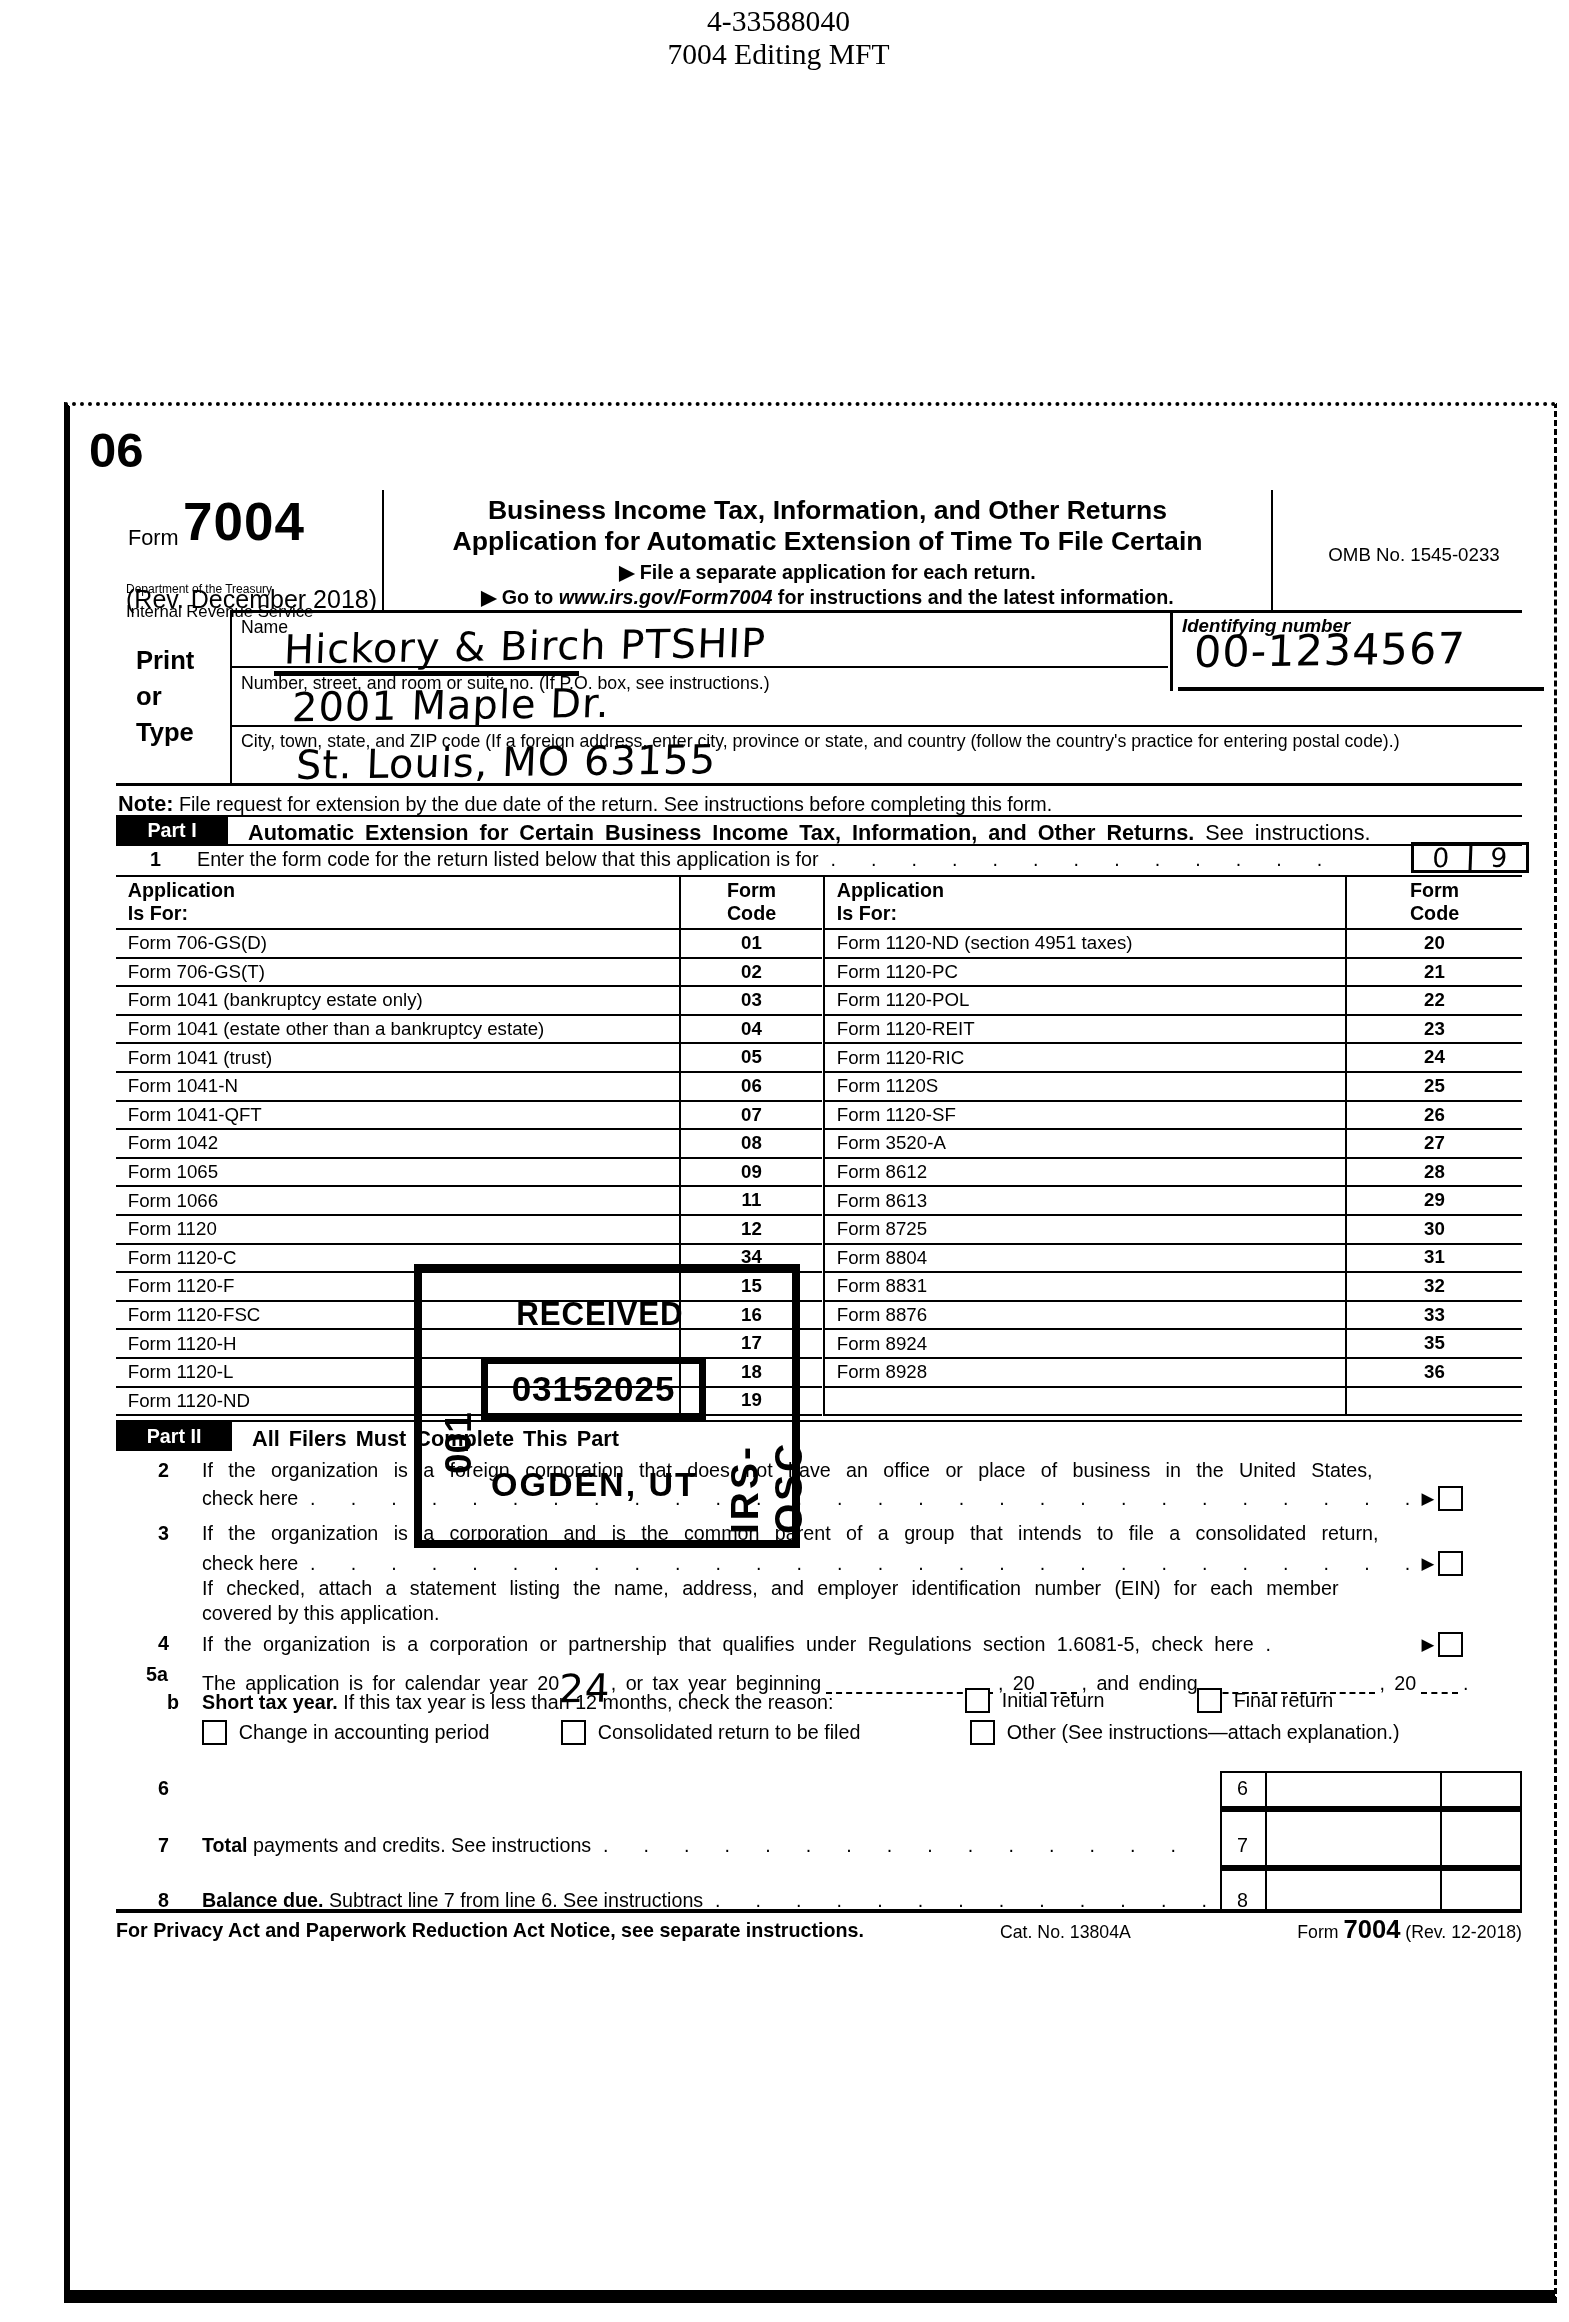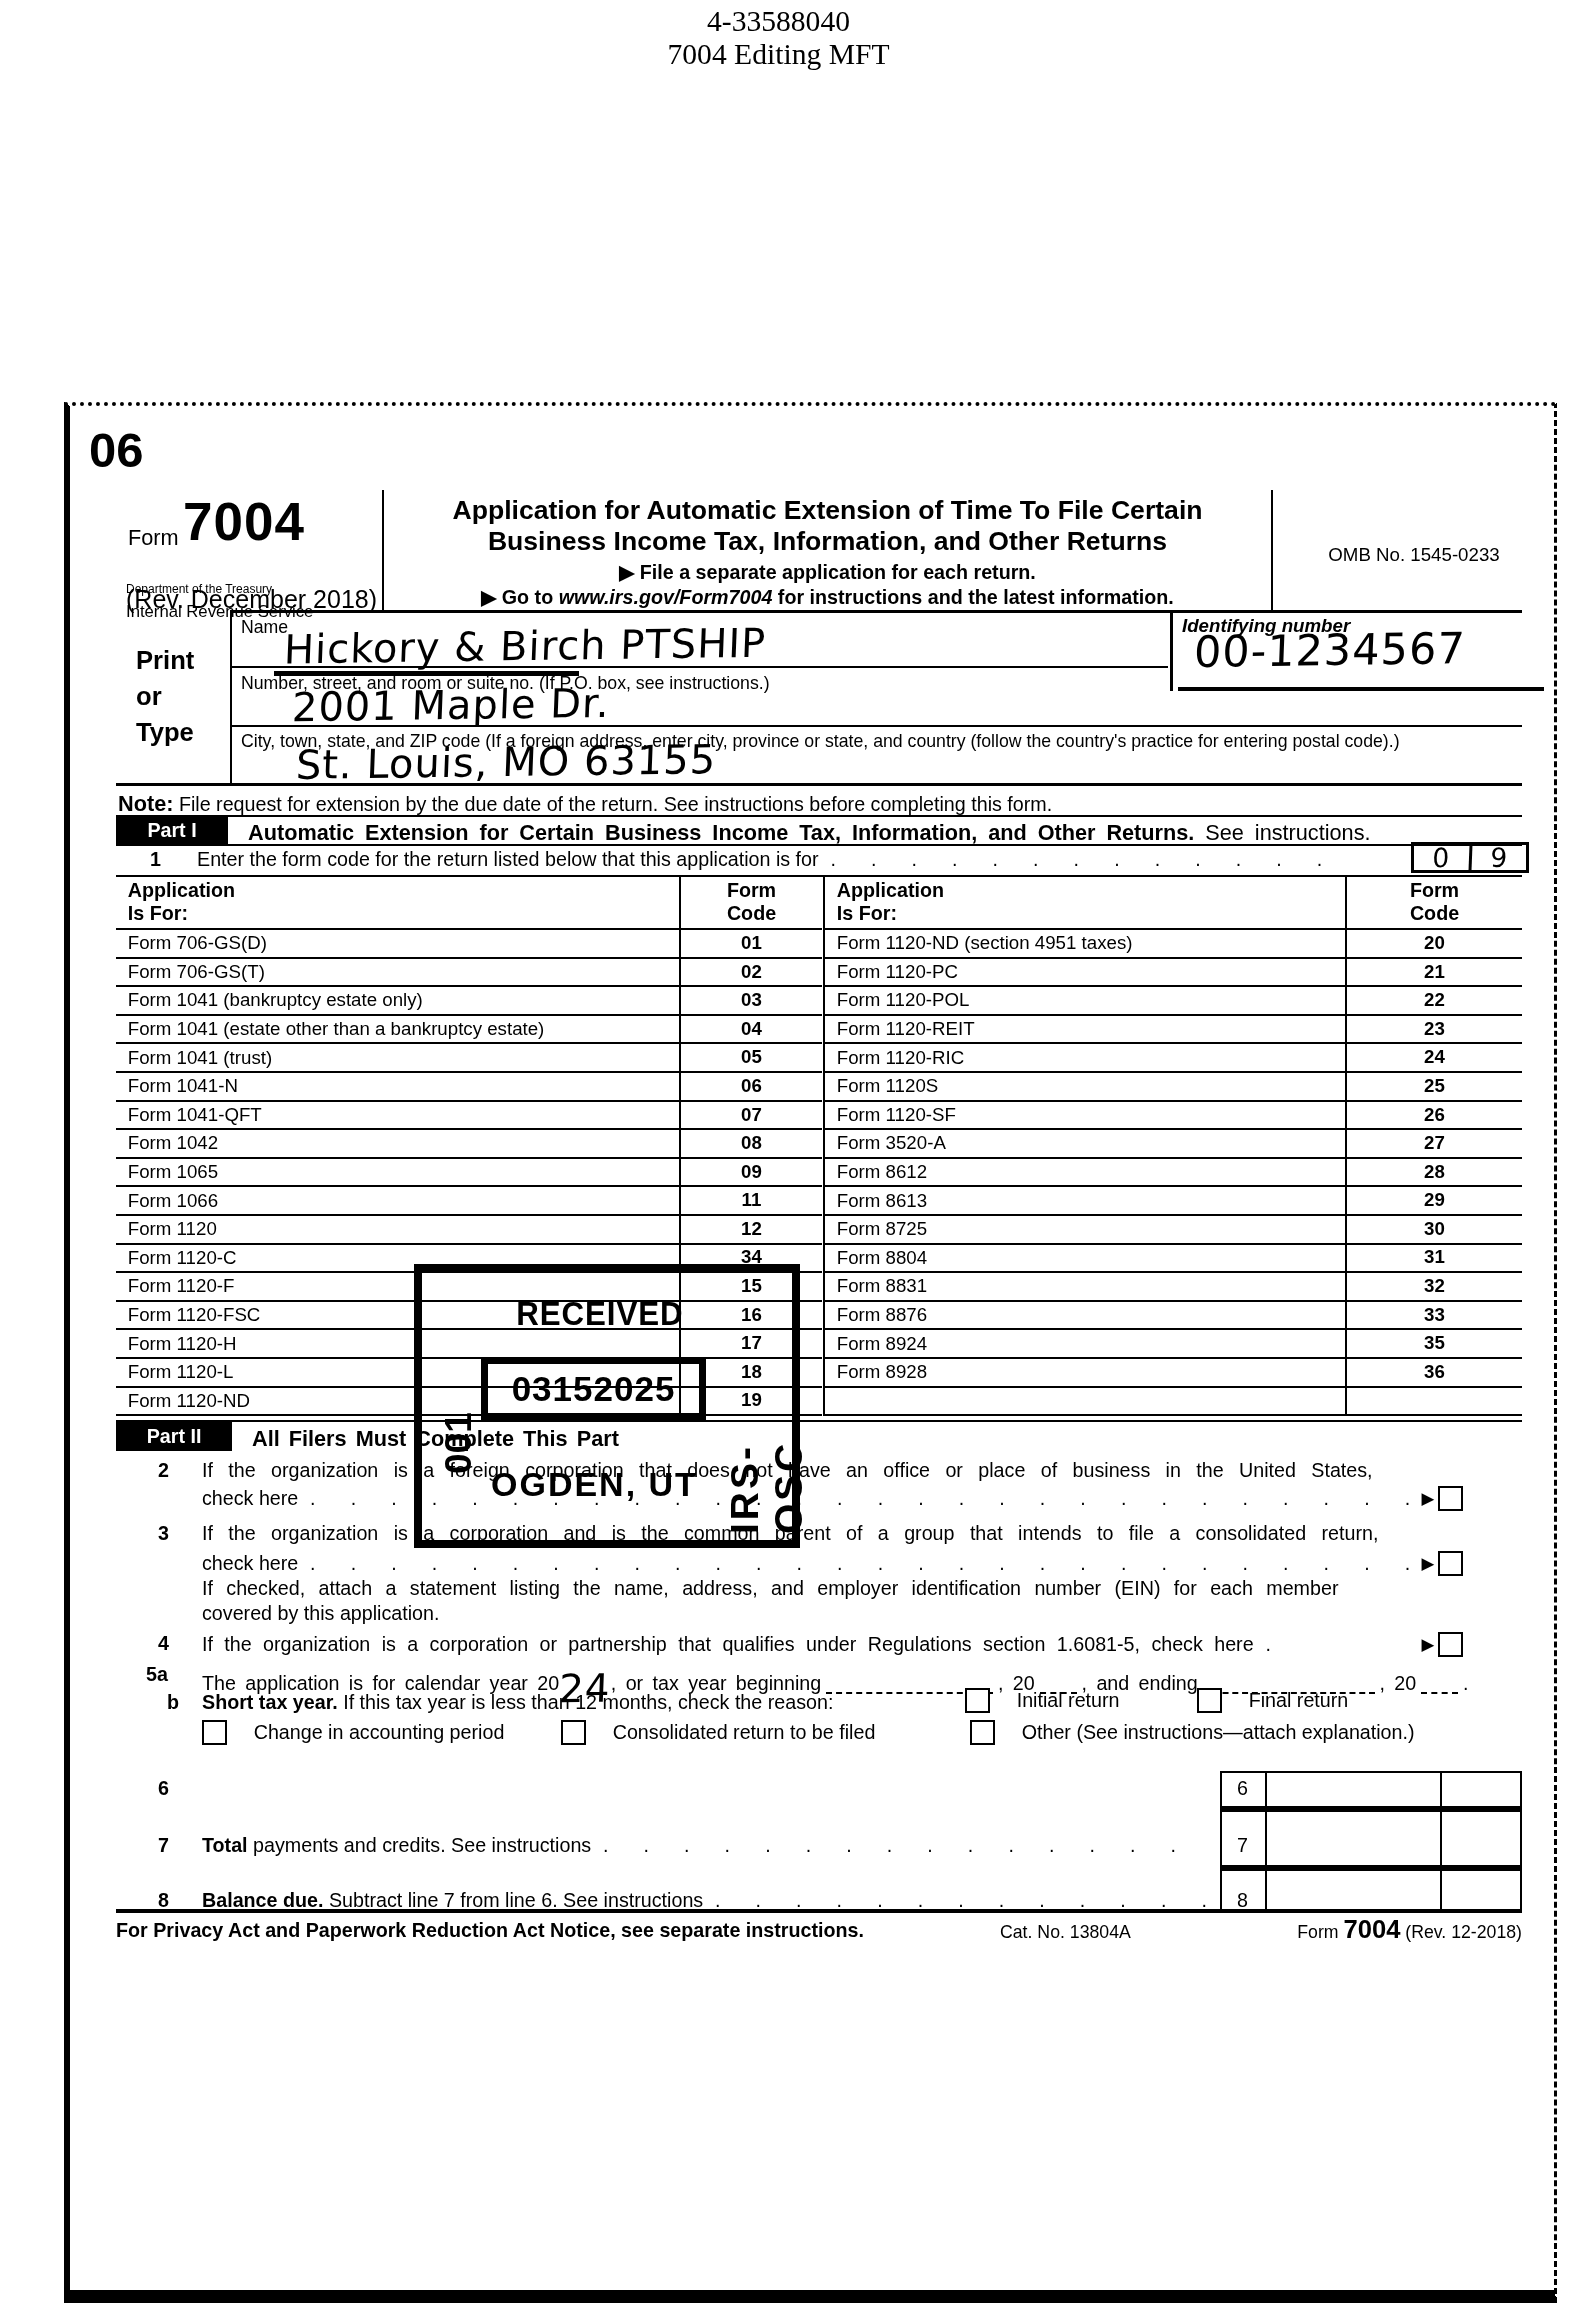--- a/index.html
+++ b/index.html
@@ -85,21 +85,21 @@
   .itemtext{position:absolute;font-size:19.7px;white-space:nowrap;}
   #item2-l1{left:202px;top:1459px;}
   #item2-l2{left:202px;top:1486px;width:1261px;}
   #item3-l1{left:202px;top:1522px;}
   #item3-l2{left:202px;top:1551px;width:1261px;}
   #item3-n1{left:202px;top:1577px;word-spacing:7.9px;}
   #item3-n2{left:202px;top:1602px;}
   #item4-line{left:202px;top:1632px;width:1261px;word-spacing:5.9px;}
   #item5a-line{left:202px;top:1661px;width:1320px;word-spacing:3.9px;}
   #item5b-line{left:202px;top:1691px;}
-  .cbgroup{position:absolute;display:flex;align-items:center;gap:27px;font-size:19.7px;white-space:nowrap;}
+  .cbgroup{position:absolute;display:flex;align-items:center;gap:12px;font-size:19.7px;white-space:nowrap;}
   
   #item6-line{left:202px;top:1777px;width:1010px;}
   #item7-line{left:202px;top:1834px;width:1010px;}
   #item8-line{left:202px;top:1889px;width:1010px;}
   .boxnum{position:absolute;left:1220px;width:45px;text-align:center;font-size:19.7px;}
   
   #stamp{left:414px;top:1264px;width:386px;height:284px;border:8.9px solid #000;
      box-sizing:border-box;background:transparent;}
   #stamp-received{position:absolute;left:87px;top:21.7px;font-size:34px;font-weight:bold;
      letter-spacing:1px;transform:scaleX(.92);}
@@ -135,22 +135,22 @@
   <div id="hdr-form-word" class="abs">Form</div>
   <div id="hdr-form-number" class="abs">7004</div>
   <div id="hdr-revision" class="abs">(Rev. December 2018)</div>
   <div id="hdr-dept" class="abs">Department of the Treasury</div>
   <div id="hdr-agency" class="abs">Internal Revenue Service</div>
 
   <div class="vl" style="left:382px;top:490px;height:123px;"></div>
   <div class="vl" style="left:1271px;top:490px;height:121px;"></div>
 
   <div id="hdr-title" class="abs">
+    <div>Business Income Tax, Information, and Other Returns</div>
     <div>Application for Automatic Extension of Time To File Certain</div>
-    <div>Business Income Tax, Information, and Other Returns</div>
   </div>
   <div id="hdr-bullet1" class="abs"><span class="arrowglyph">▶</span> <span>File a separate application for each return.</span></div>
   <div id="hdr-bullet2" class="abs"><span class="arrowglyph">▶</span> <span>Go to </span><span class="url">www.irs.gov/Form7004</span><span> for instructions and the latest information.</span></div>
   <div id="omb" class="abs">OMB No. 1545-0233</div>
 
   <div class="hl" style="left:230px;top:610px;width:1292px;height:3px;"></div>
   <div class="vl" style="left:230px;top:610px;height:176px;"></div>
   <div class="vl" style="left:1170px;top:610px;height:81px;width:3px;"></div>
 
   <div id="print-or-type" class="abs">

